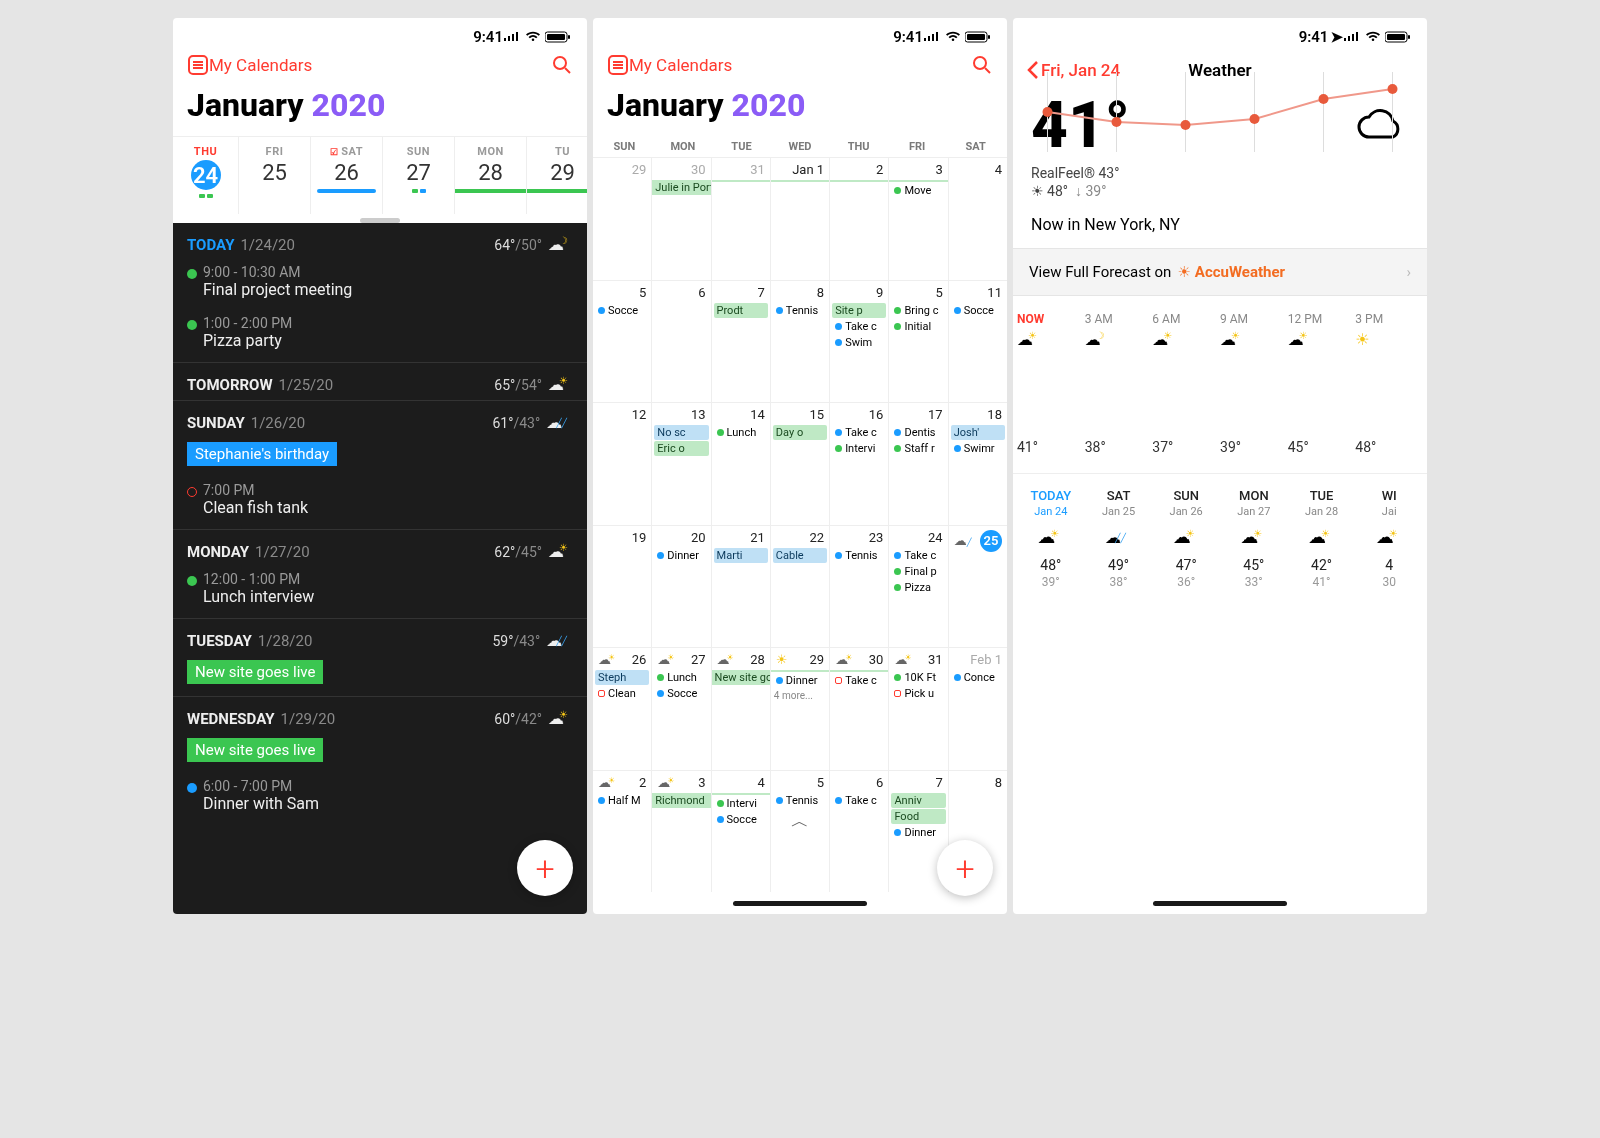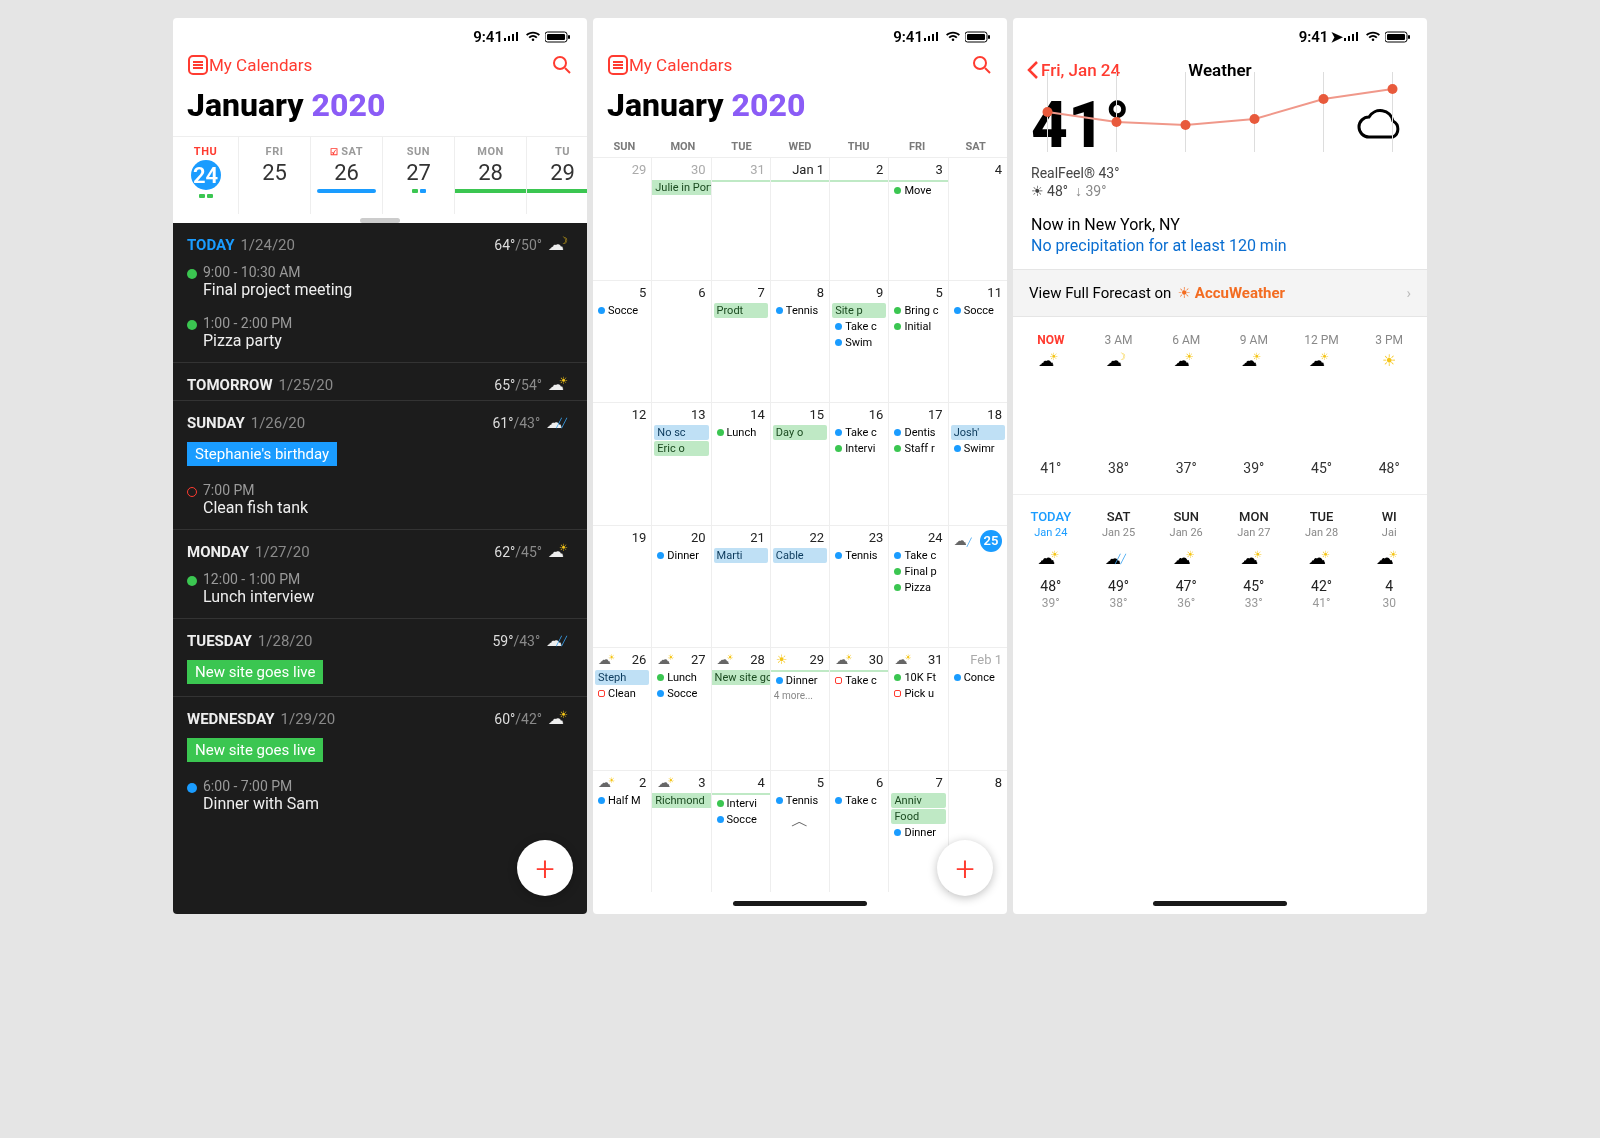--- a/index.html
+++ b/index.html
@@ -93,21 +93,21 @@
 .wx-hilow { font-size:14px; color:#444; padding-top:2px; }
 .wx-loc { font-size:16px; padding-top:16px; }
 .wx-precip { font-size:16px; color:#0a6ed1; padding-top:2px; }
 .wx-fullrow { background:#f4f4f4; padding:14px 16px; display:flex; align-items:center; font-size:15px; border-top:1px solid #e5e5e5; border-bottom:1px solid #e5e5e5; }
 .wx-fullrow .brand { color:#f36c21; font-weight:700; margin-left:4px; }
 .wx-fullrow .sun { color:#f36c21; margin-left:6px; }
 .wx-fullrow .chev { margin-left:auto; color:#bbb; }
 
 .hourly { padding:16px 4px 18px; border-bottom:1px solid #eee; }
 .hourly-row { display:flex; }
-.hr-col { flex:1; text-align:center; font-size:12px; position:relative; }
+.hr-col { flex:1; font-size:12px; position:relative; }
 .hr-col .t { font-size:12px; color:#888; }
 .hr-col .t.now { color:#ff3b30; font-weight:700; }
 .hr-col .ic { padding-top:4px; font-size:16px; }
 .hr-col .temp { font-size:14px; padding-top:90px; color:#333; }
 .hr-line { position:absolute; top:54px; left:0; right:0; height:100px; }
 .hr-line svg { width:100%; height:100%; }
 
 .daily { padding:14px 4px; }
 .daily-row { display:flex; }
 .dy-col { flex:1; text-align:center; font-size:12px; }
@@ -654,21 +654,20 @@
             <path d="M18 32a10 10 0 010-20 13 13 0 0124 4 9 9 0 010 16z" fill="none" stroke="#000" stroke-width="3"></path>
           </svg>
       </span>
     </div>
     <div class="wx-rf">RealFeel® 43°</div>
     <div class="wx-hilow">
       <span>☀</span> <span>48°</span>
       &nbsp;<span style="color:#888">↓</span> <span style="color:#888">39°</span>
     </div>
     <div class="wx-loc">Now in New York, NY</div>
-    <div class="wx-precip">No precipitation for at least 120 min</div>
   </div>
 
   <div class="wx-fullrow">
     <span>View Full Forecast on </span>
     <span class="sun">☀</span>
     <span class="brand">AccuWeather</span>
     <span class="chev">›</span>
   </div>
 
   <div class="hourly">

